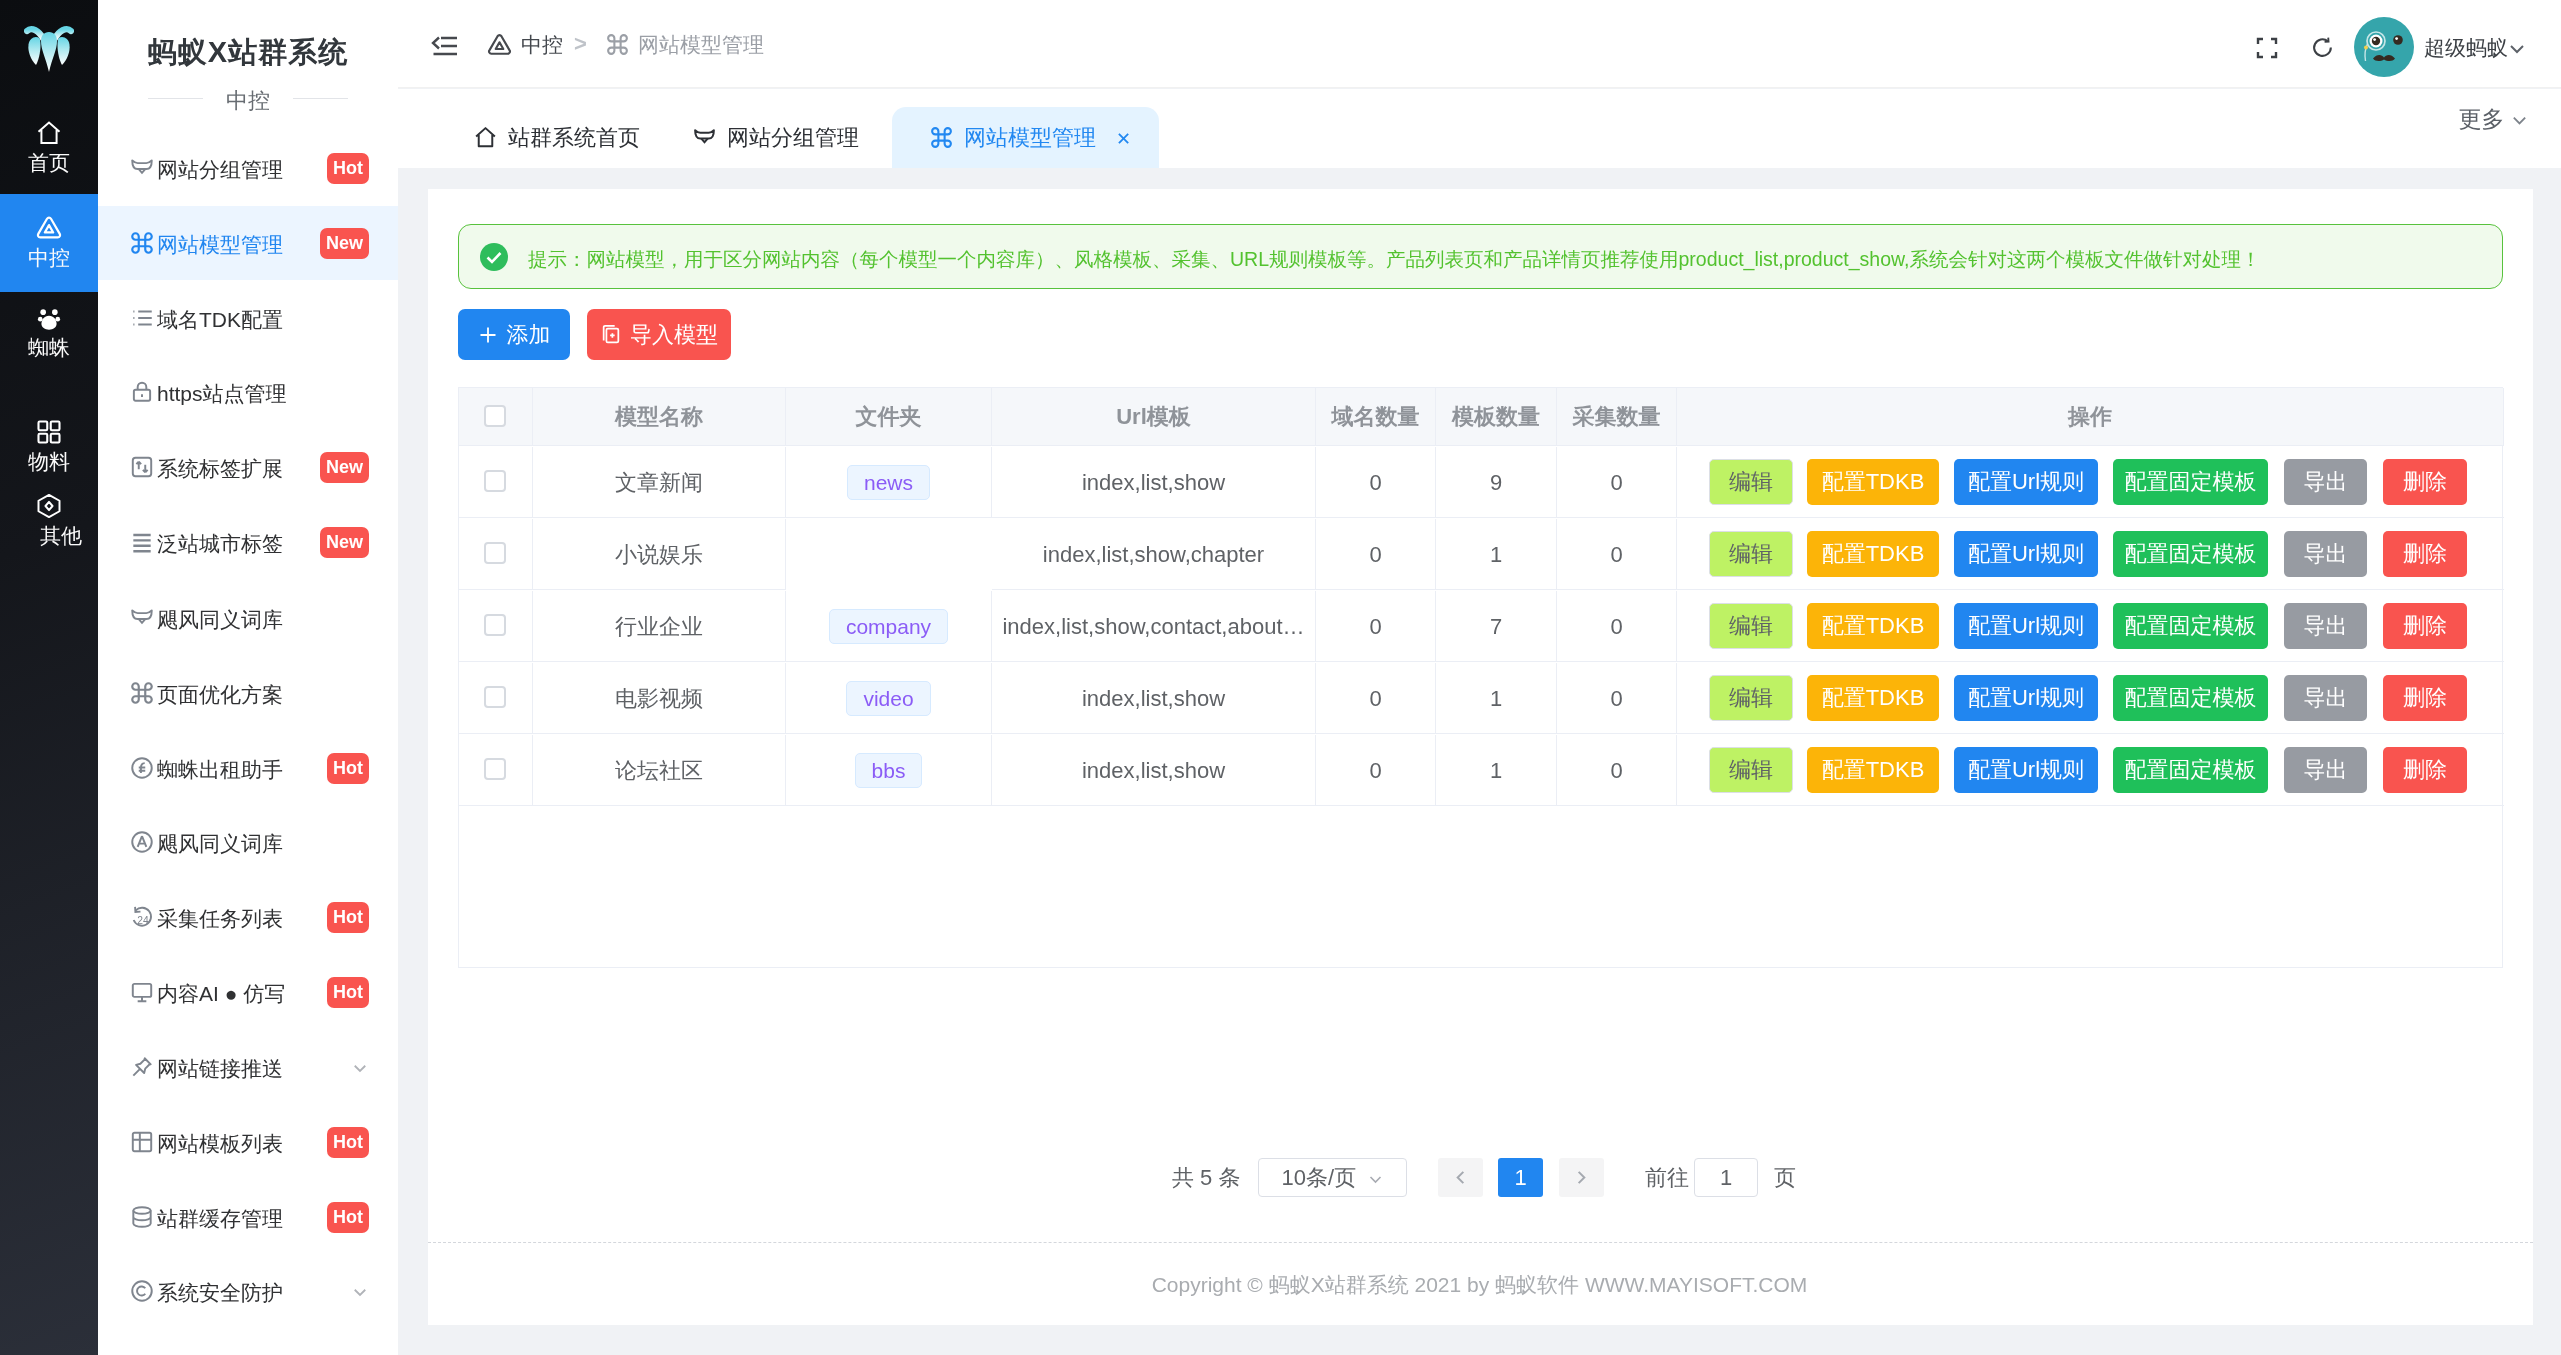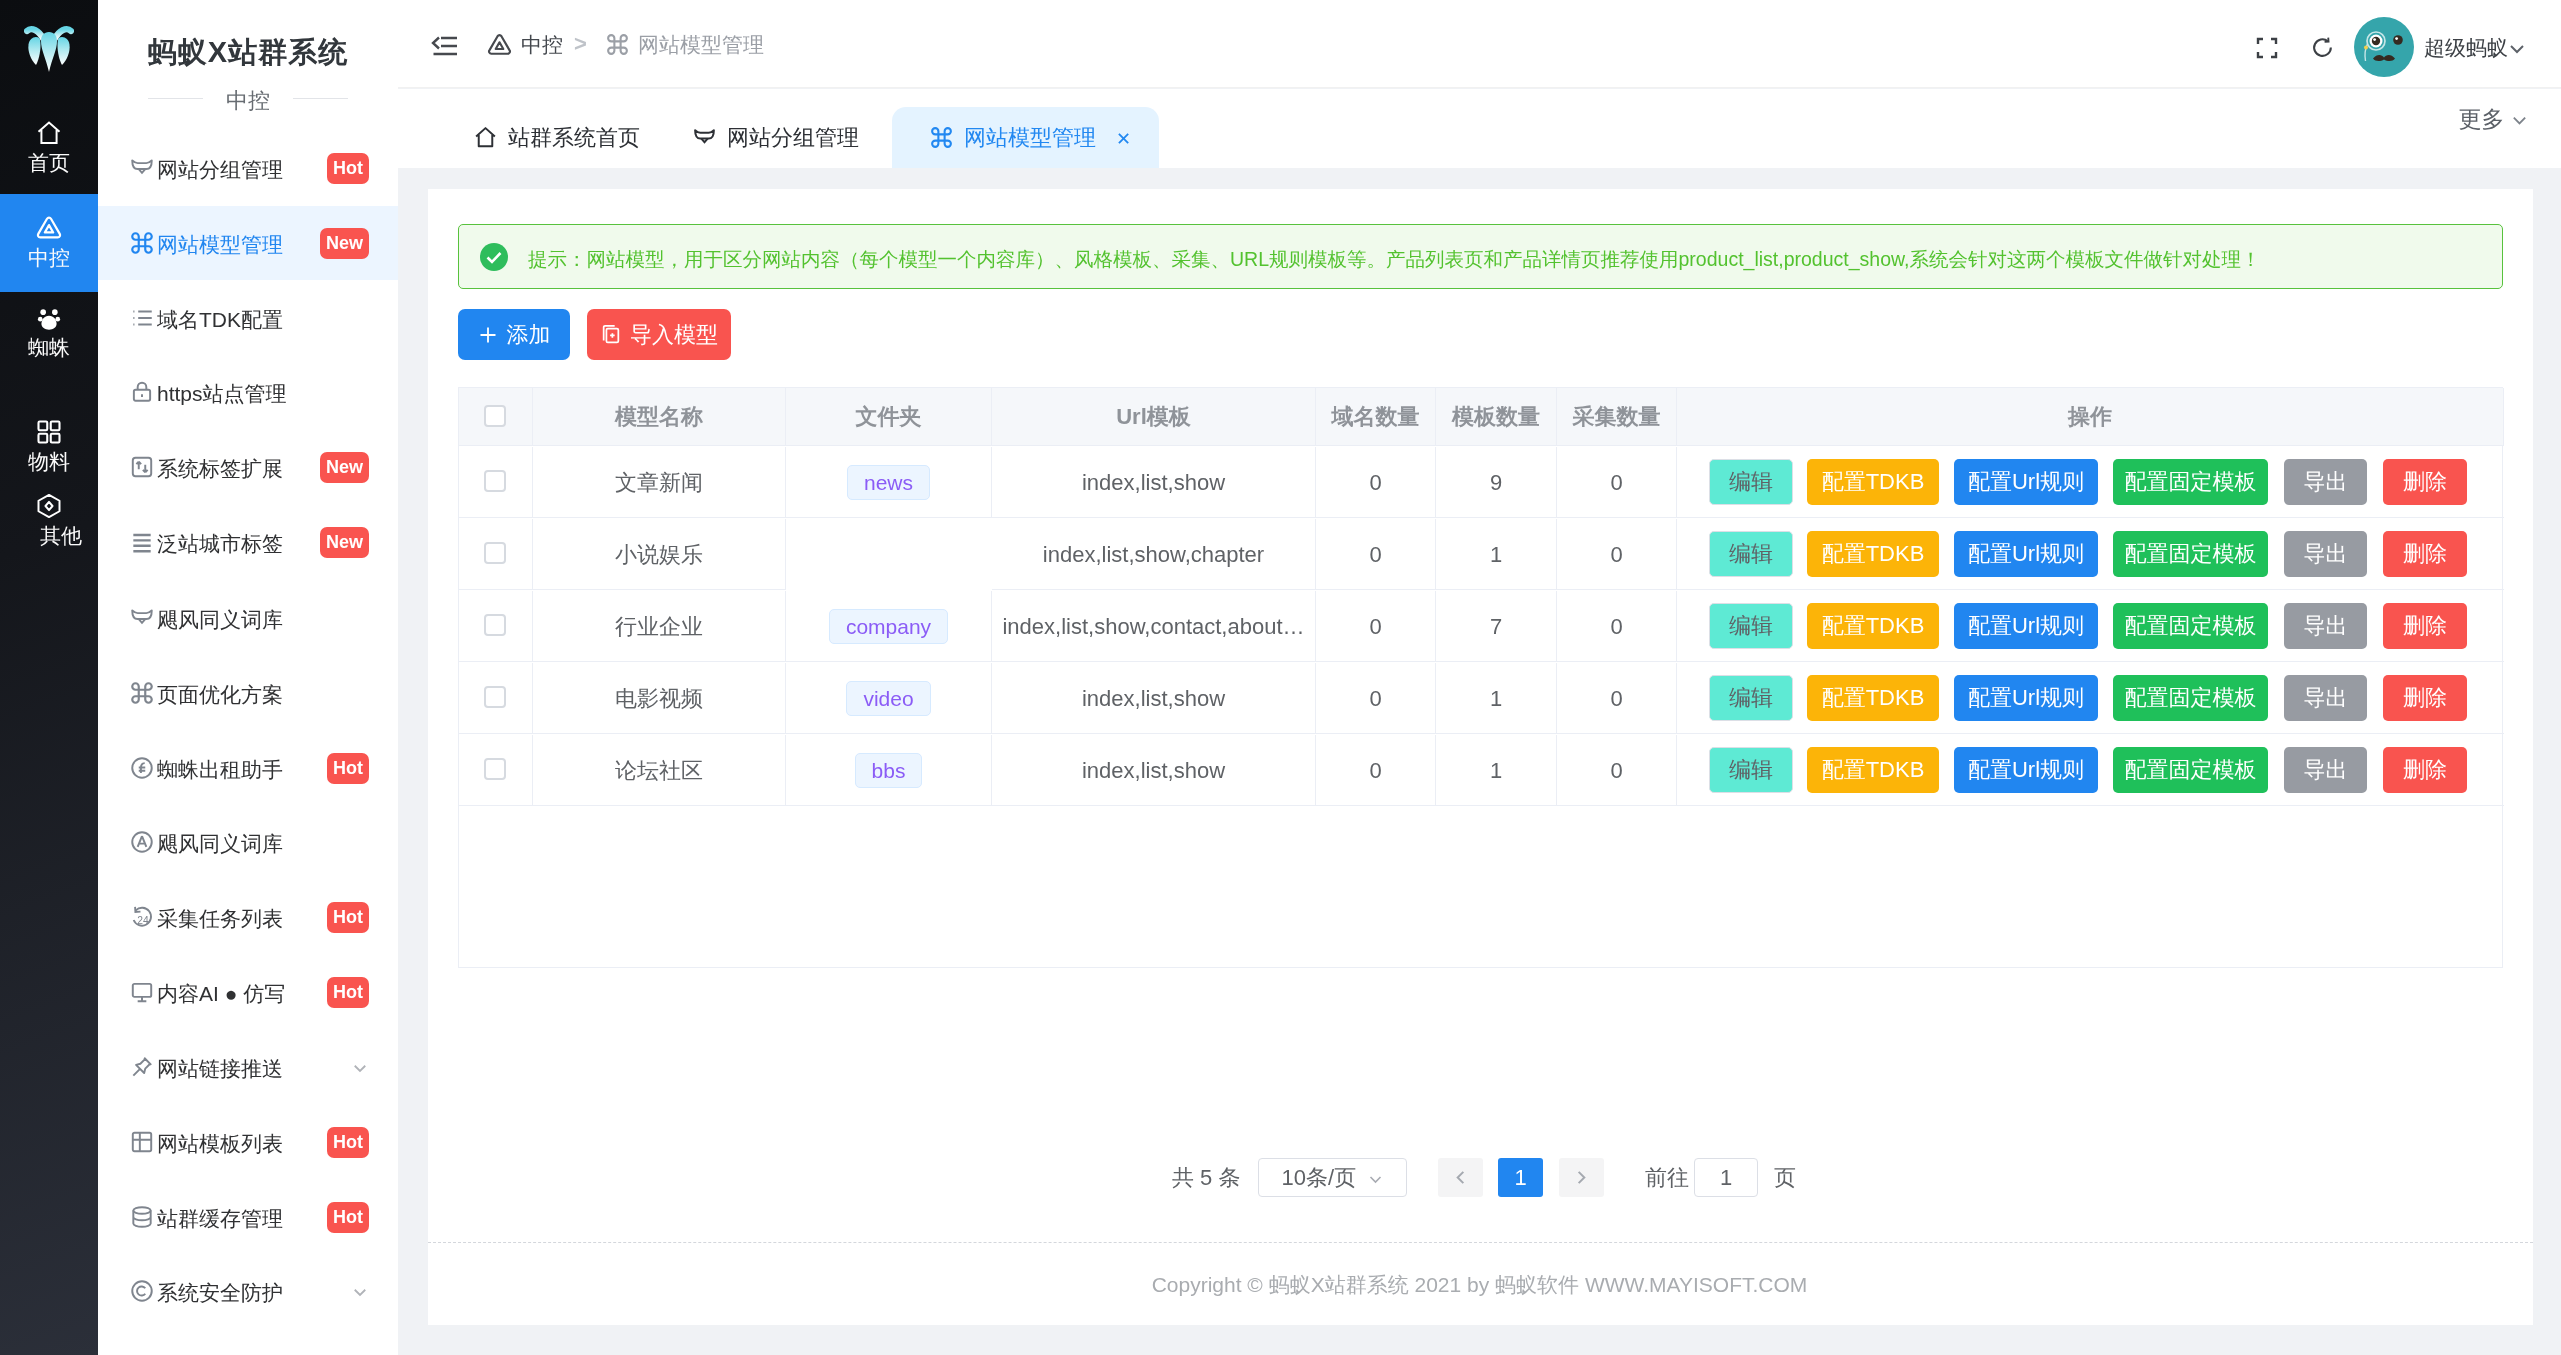--- a/index.html
+++ b/index.html
@@ -38,37 +38,37 @@
 .tab-active { position:absolute; left:494px; top:18px; width:267px; height:61px; background:#e4f3ff; border-radius:14px 14px 0 0; color:#2288f1; font-size:22px; line-height:61px; text-align:left; }
 #more { position:absolute; right:33px; top:104px; font-size:23px; color:#5c6168; }
 
 
 .bc-dark { color:#43474d; font-size:21px; } .bc-gray { color:#9b9fa6; font-size:21px; }
 
 
 #card { position:absolute; left:30px; top:189px; width:2105px; height:1136px; background:#fff; }
 
 
-#alert { position:absolute; left:30px; top:35px; width:2045px; height:65px; background:#f0faec; border:1px solid #58c23d; border-radius:5px; }
+#alert { position:absolute; left:30px; top:35px; width:2045px; height:65px; background:#f0faec; border:1px solid #58c23d; border-radius:13px; }
 #alert .atxt { position:absolute; left:69px; top:21px; font-size:19.5px; color:#53c22f; white-space:nowrap; }
 
 
 .btn { position:absolute; border-radius:5px; color:#fff; font-size:22px; text-align:center; }
 #btn-add { left:30px; top:120px; width:112px; height:51px; line-height:51px; background:#2186f0; border-radius:7px; }
 #btn-import { left:159px; top:120px; width:144px; height:51px; line-height:51px; background:#f9544f; border-radius:7px; }
 
 
 #tbl { position:absolute; left:30px; top:198px; width:2045px; height:581px; border:1px solid #ebeef5; }
 .th { position:absolute; top:0; height:58px; background:#f5f7fa; border-right:1px solid #ebeef5; border-bottom:1px solid #ebeef5; color:#8f9399; font-size:22px; font-weight:bold; text-align:center; line-height:58px; }
 .td { position:absolute; height:71px; border-right:1px solid #ebeef5; border-bottom:1px solid #ebeef5; font-size:22px; color:#5f6266; text-align:center; line-height:71px; white-space:nowrap; }
 .td.noline { border-right:none; }
 .chk { position:absolute; width:22px; height:22px; border:2px solid #d6dae0; border-radius:4px; background:#fff; left:25px; }
 .tag { display:inline-block; height:35px; line-height:33px; padding:0 16px; background:#ecf5ff; border:1px solid #d6eaff; border-radius:5px; color:#8b5cf6; font-size:21px; }
 .ob { position:absolute; height:46px; line-height:46px; border-radius:5px; color:#fff; font-size:22px; text-align:center; }
-.ob-edit { background:#5eead4; border:1px solid #dcdfe6; color:#5f6266; line-height:44px; }
+.ob-edit { background:#bef264; border:1px solid #dcdfe6; color:#5f6266; line-height:44px; }
 .ob-tdkb { background:#fcb408; }
 .ob-url { background:#2186f0; }
 .ob-tpl { background:#1fc05a; }
 .ob-exp { background:#979ba2; }
 .ob-del { background:#f9544f; }
 
 
 #pager { position:absolute; left:0; top:969px; width:2105px; height:60px; font-size:22px; color:#5f6266; }
 .pg { position:absolute; top:0; }
 

